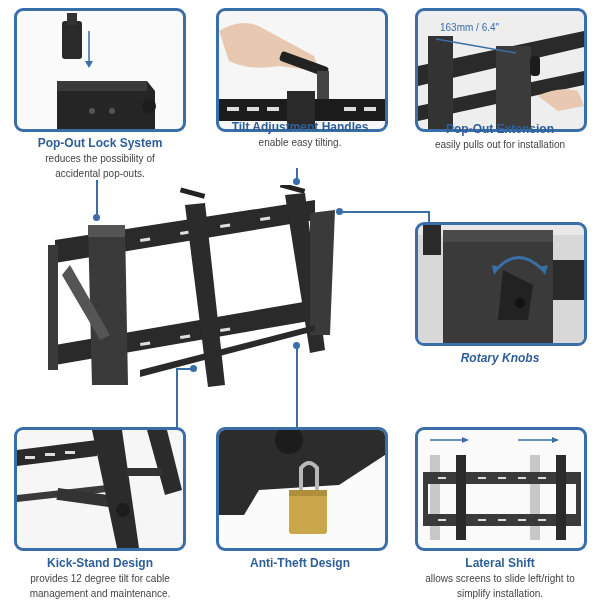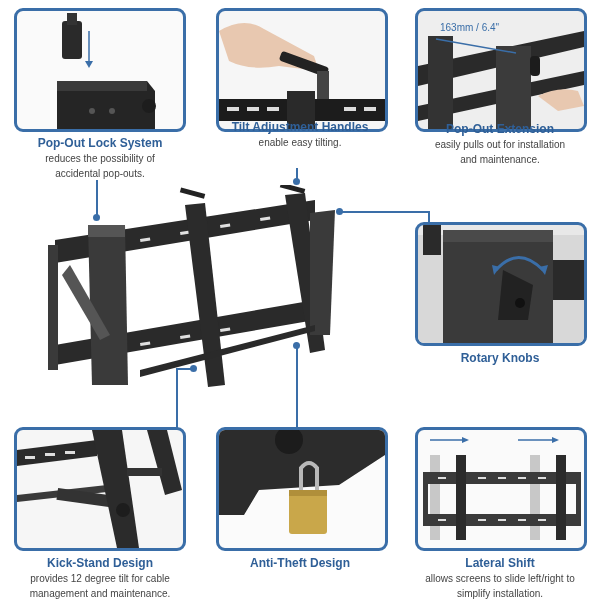--- a/index.html
+++ b/index.html
@@ -63,21 +63,20 @@
     <rect x="78" y="35" width="35" height="83" fill="#3b3b3b"></rect>
     <rect x="112" y="45" width="10" height="20" rx="4" fill="#1c1c1c"></rect>
     <line x1="18" y1="28" x2="98" y2="42" stroke="#3a6ea8" stroke-width="1.5"></line>
     <text x="22" y="20" font-size="10" fill="#3a6ea8" font-family="Liberation Sans, sans-serif">163mm / 6.4"</text>
     <path d="M120,85 Q140,75 160,80 L166,95 L140,100 Z" fill="#e8c8b0"></path>
   </svg>
 </div>
 <div class="caption" style="left:400px;top:122px;width:200px;">
   <span class="cap-title">Pop-Out Extension</span>
   <span class="cap-desc">easily pulls out for installation</span>
-  <span class="cap-desc">and maintenance.</span>
 </div>
 
 <svg style="position:absolute;left:40px;top:185px;" width="300" height="210">
   <polygon points="15,55 275,15 275,35 15,78" fill="#2a2a2a"></polygon>
   <polygon points="15,160 275,115 275,135 15,180" fill="#2a2a2a"></polygon>
   <g fill="#e0e0e0">
     <rect x="60" y="60" width="10" height="3" transform="rotate(-9 60 60)"></rect>
       <rect x="100" y="54" width="10" height="3" transform="rotate(-9 100 54)"></rect>
       <rect x="140" y="47" width="10" height="3" transform="rotate(-9 140 47)"></rect>
       <rect x="180" y="40" width="10" height="3" transform="rotate(-9 180 40)"></rect>
@@ -119,21 +118,21 @@
     <rect x="25" y="5" width="110" height="113" fill="#3a3a3a"></rect>
     <rect x="25" y="5" width="110" height="12" fill="#4a4a4a"></rect>
     <polygon points="85,45 115,60 110,95 80,95" fill="#222"></polygon>
     <circle cx="102" cy="78" r="5" fill="#111"></circle>
     <path d="M78,45 Q100,20 125,45" stroke="#3a6ea8" stroke-width="3" fill="none"></path>
     <polygon points="74,40 82,42 76,50" fill="#3a6ea8"></polygon>
     <polygon points="121,42 130,40 127,50" fill="#3a6ea8"></polygon>
     <rect x="5" y="0" width="18" height="30" fill="#2a2a2a"></rect>
   </svg>
 </div>
-<div class="caption" style="left:400px;top:351px;width:200px;">
+<div class="caption" style="left:400px;top:351px;width:200px;font-style:italic;">
   <span class="cap-title">Rotary Knobs</span>
 </div>
 
 <div class="panel" style="left:14px;top:427px;width:172px;height:124px;background:#f6f6f6;">
   <svg width="166" height="118">
     <polygon points="0,20 80,10 80,26 0,36" fill="#2a2a2a"></polygon>
     <g fill="#ddd">
         <rect x="8" y="26" width="10" height="3"></rect>
         <rect x="28" y="23" width="10" height="3"></rect>
         <rect x="48" y="21" width="10" height="3"></rect>

